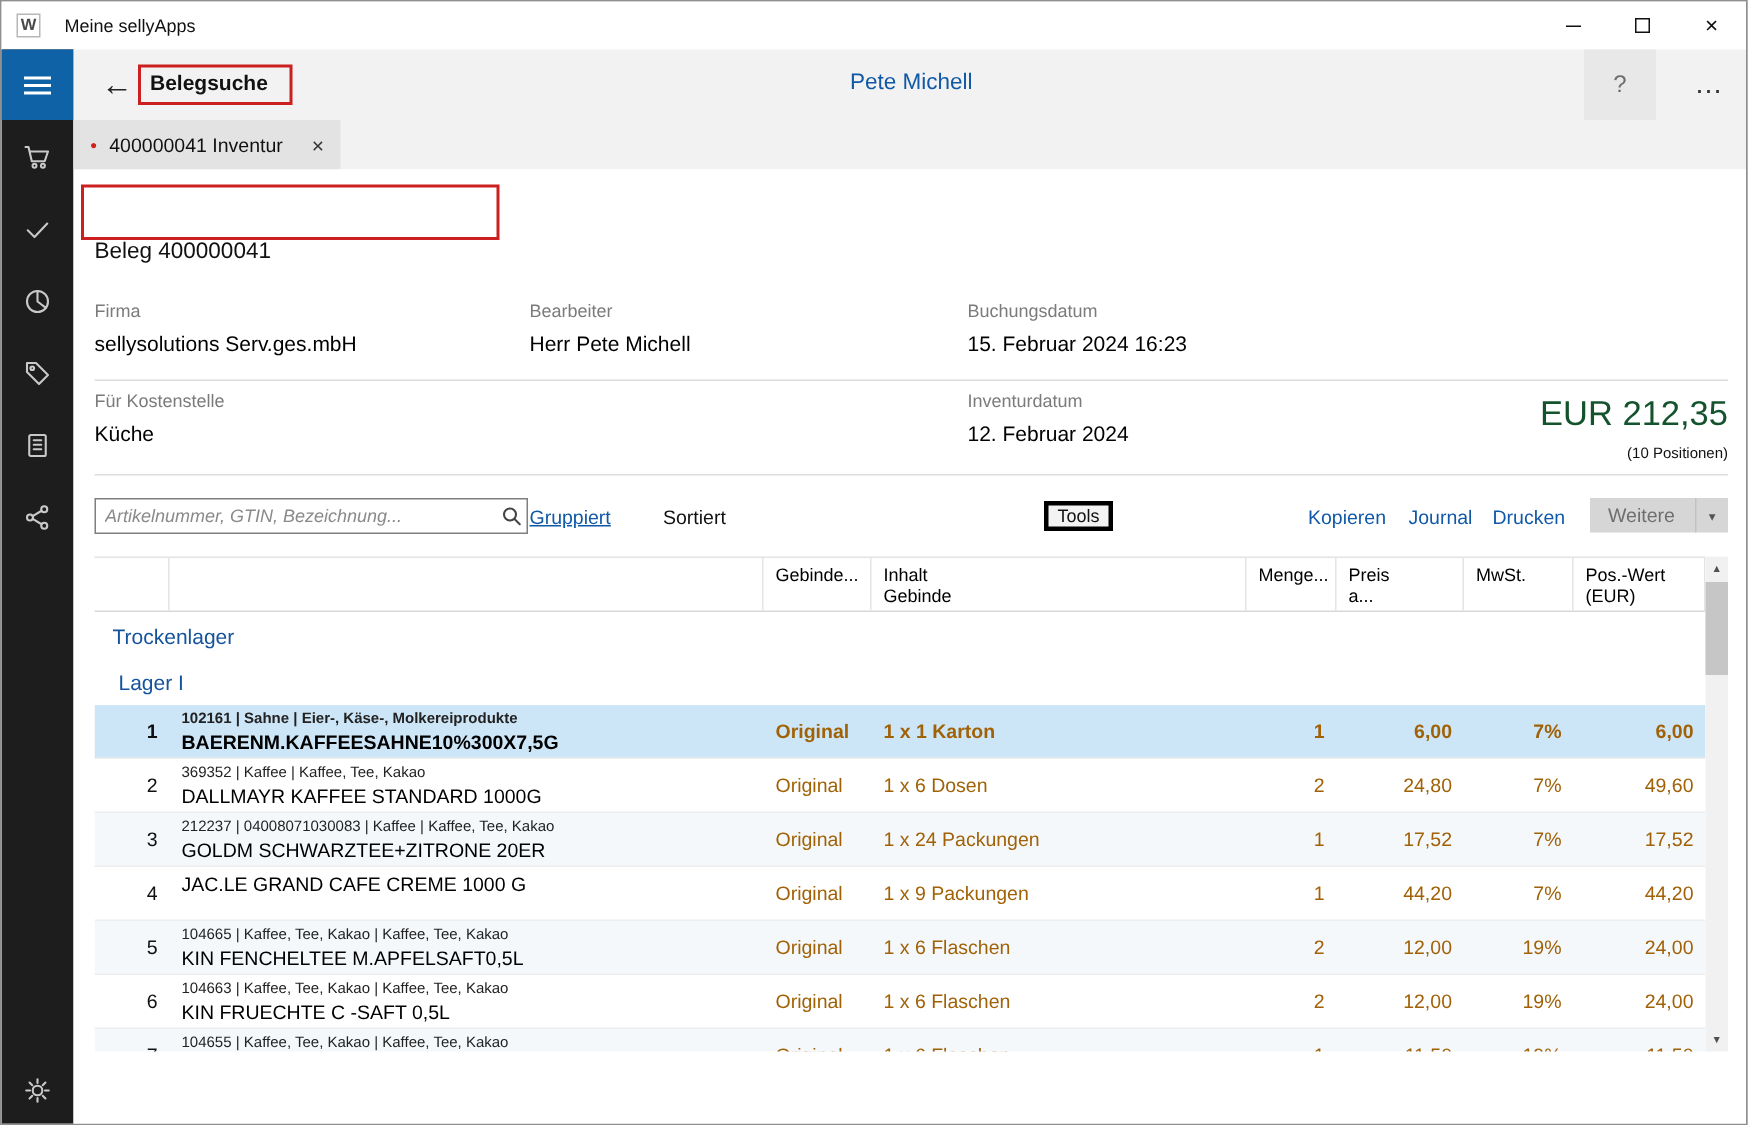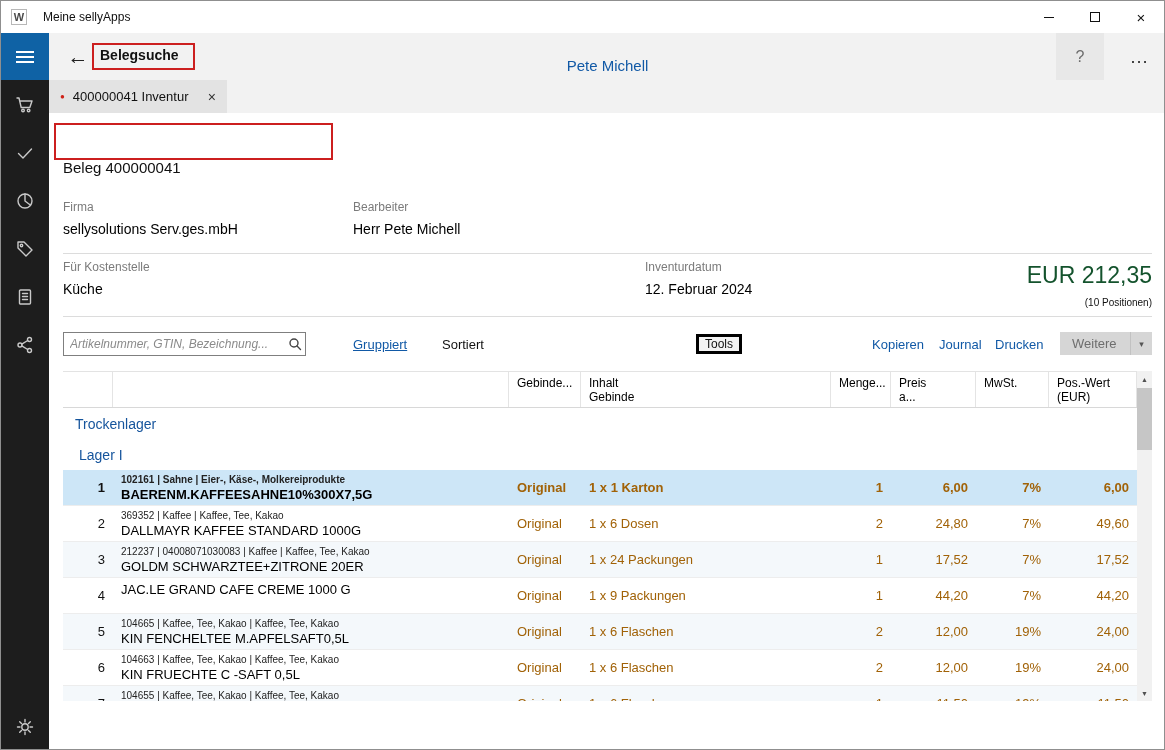--- a/index.html
+++ b/index.html
@@ -22,21 +22,21 @@
   .menu-button { position:absolute; left:0; top:0; width:48px; height:47px; background:#0f62a5; display:flex; align-items:center; justify-content:center; cursor:pointer; }
   .hamburger { width:18px; }
   .hamburger i { display:block; height:2px; background:#fff; margin:3px 0; }
   .side-icon { position:absolute; left:0; width:48px; height:48px; display:flex; align-items:center; justify-content:center; cursor:pointer; }
   .side-icon svg { stroke:#c9c9c9; fill:none; stroke-width:1.4; stroke-linecap:round; stroke-linejoin:round; }
 
   
   .header { position:absolute; left:48px; top:32px; width:1117px; height:47px; background:#f2f2f2; }
   .back-button { position:absolute; left:12px; top:0; width:34px; height:47px; display:flex; align-items:center; justify-content:center; font-size:21px; color:#222; cursor:pointer; }
   .breadcrumb { position:absolute; left:51px; top:14px; font-size:14px; font-weight:bold; color:#111; }
-  .user-name { position:absolute; left:0; right:0; top:24px; text-align:center; color:#1159a6; font-size:15px; cursor:pointer; }
+  .user-name { position:absolute; left:0; right:0; top:13px; text-align:center; color:#1159a6; font-size:15px; cursor:pointer; }
   .help-button { position:absolute; left:1007px; top:0; width:48px; height:47px; background:#e8e8e8; display:flex; align-items:center; justify-content:center; font-size:16px; color:#6d6d6d; cursor:pointer; }
   .more-button { position:absolute; right:4px; top:0; width:46px; height:47px; display:flex; align-items:center; justify-content:center; font-size:19px; color:#333; cursor:pointer; }
 
   
   .tabbar { position:absolute; left:48px; top:79px; width:1117px; height:33px; background:#f2f2f2; }
   .tab { position:absolute; left:0; top:0; width:178px; height:33px; background:#e3e3e3; display:flex; align-items:center; padding:0 11px; cursor:pointer; }
   .tab-dot { color:#cf2218; font-size:8px; margin-right:8px; }
   .tab-label { font-size:13px; color:#111; white-space:nowrap; }
   .tab-close { margin-left:auto; font-size:14px; color:#333; padding-left:8px; cursor:pointer; }
 
@@ -47,21 +47,21 @@
 
   .field { position:absolute; }
   .field-label { font-size:12px; color:#7b7b7b; margin-bottom:7px; }
   .field-value { font-size:14px; color:#000; }
   .divider { position:absolute; left:14px; width:1089px; height:1px; background:#dcdcdc; }
 
   .total-amount { position:absolute; right:14px; top:149px; font-size:23px; font-weight:normal; color:#14532d; }
   .total-positions { position:absolute; right:14px; top:184px; font-size:10px; color:#111; }
 
   
-  .search-box { position:absolute; left:14px; top:219px; width:243px; height:24px; border:1px solid #7f7f7f; background:#fff; display:flex; align-items:center; }
+  .search-box { position:absolute; left:14px; top:219px; width:289px; height:24px; border:1px solid #7f7f7f; background:#fff; display:flex; align-items:center; }
   .search-box input { flex:1; border:none; outline:none; height:100%; padding:0 6px; font-size:12px; font-family:"Liberation Sans",sans-serif; background:transparent; }
   .search-box input::placeholder { color:#8a8a8a; font-style:italic; }
   .search-icon { width:20px; display:flex; align-items:center; justify-content:center; }
   .search-icon svg { stroke:#444; fill:none; stroke-width:1.4; stroke-linecap:round; }
   .link { position:absolute; top:224px; font-size:13px; color:#1159a6; cursor:pointer; white-space:nowrap; }
   .link.underlined { text-decoration:underline; }
   .plain-toggle { position:absolute; top:224px; font-size:13px; color:#111; cursor:pointer; }
   .tools-button { position:absolute; left:647px; top:221px; height:20px; padding:0 6px; border:3px solid #000000; background:#f3f3f3; font-size:12px; color:#111; display:flex; align-items:center; cursor:pointer; }
   .weitere-button { position:absolute; left:1011px; top:219px; width:92px; height:23px; background:#d6d6d6; display:flex; align-items:center; cursor:pointer; }
   .weitere-label { flex:1; padding-left:12px; font-size:13px; color:#6e6e6e; }
@@ -190,20 +190,24 @@
     <div class="page-subtitle">Beleg 400000041</div>
 
     <div class="field" style="left:14px; top:87px;">
       <div class="field-label">Firma</div>
       <div class="field-value">sellysolutions Serv.ges.mbH</div>
     </div>
     <div class="field" style="left:304px; top:87px;">
       <div class="field-label">Bearbeiter</div>
       <div class="field-value">Herr Pete Michell</div>
     </div>
+    <div class="field" style="left:596px; top:87px;">
+      <div class="field-label">Buchungsdatum</div>
+      <div class="field-value">15. Februar 2024 16:23</div>
+    </div>
     <div class="divider" style="top:140px;"></div>
 
     <div class="field" style="left:14px; top:147px;">
       <div class="field-label">Für Kostenstelle</div>
       <div class="field-value">Küche</div>
     </div>
     <div class="field" style="left:596px; top:147px;">
       <div class="field-label">Inventurdatum</div>
       <div class="field-value">12. Februar 2024</div>
     </div>

